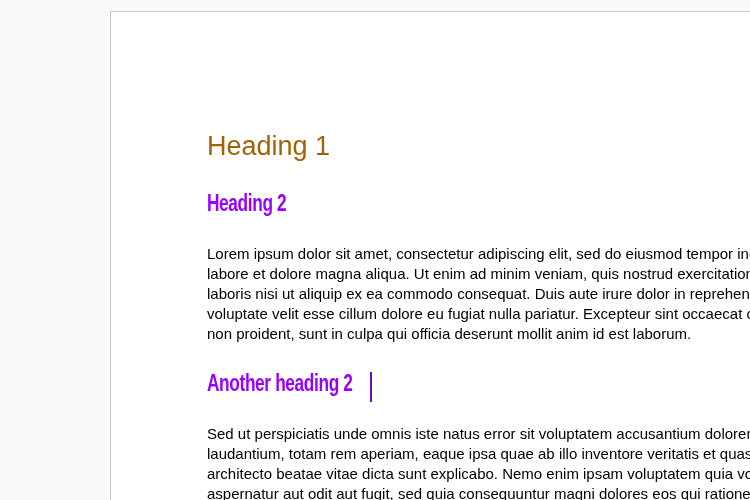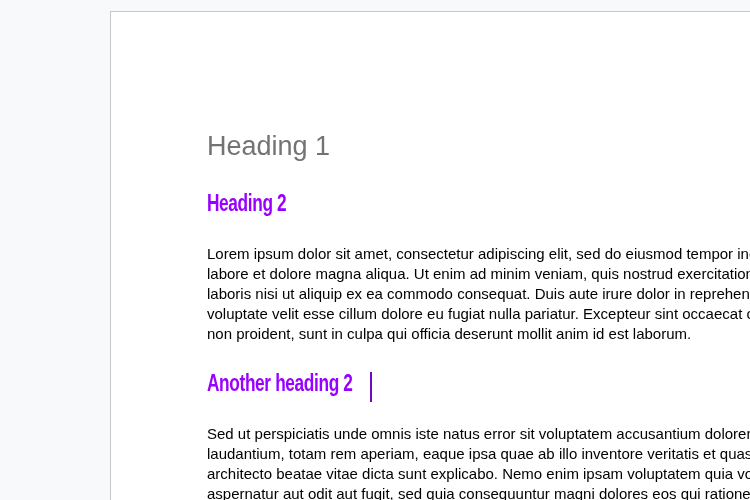--- a/index.html
+++ b/index.html
@@ -27,21 +27,21 @@
     border: 1px solid #c6c8cb;
     box-sizing: content-box;
   }
   .h1 {
     position: absolute;
     left: 96px;
     top: 119px;
     font-size: 27px;
     line-height: 31px;
     font-weight: 400;
-    color: #737373;
+    color: #a16207;
     white-space: nowrap;
   }
   .h2 {
     position: absolute;
     left: 96px;
     font-size: 24px;
     line-height: 26px;
     font-weight: 700;
     color: #9900ff;
     white-space: nowrap;

